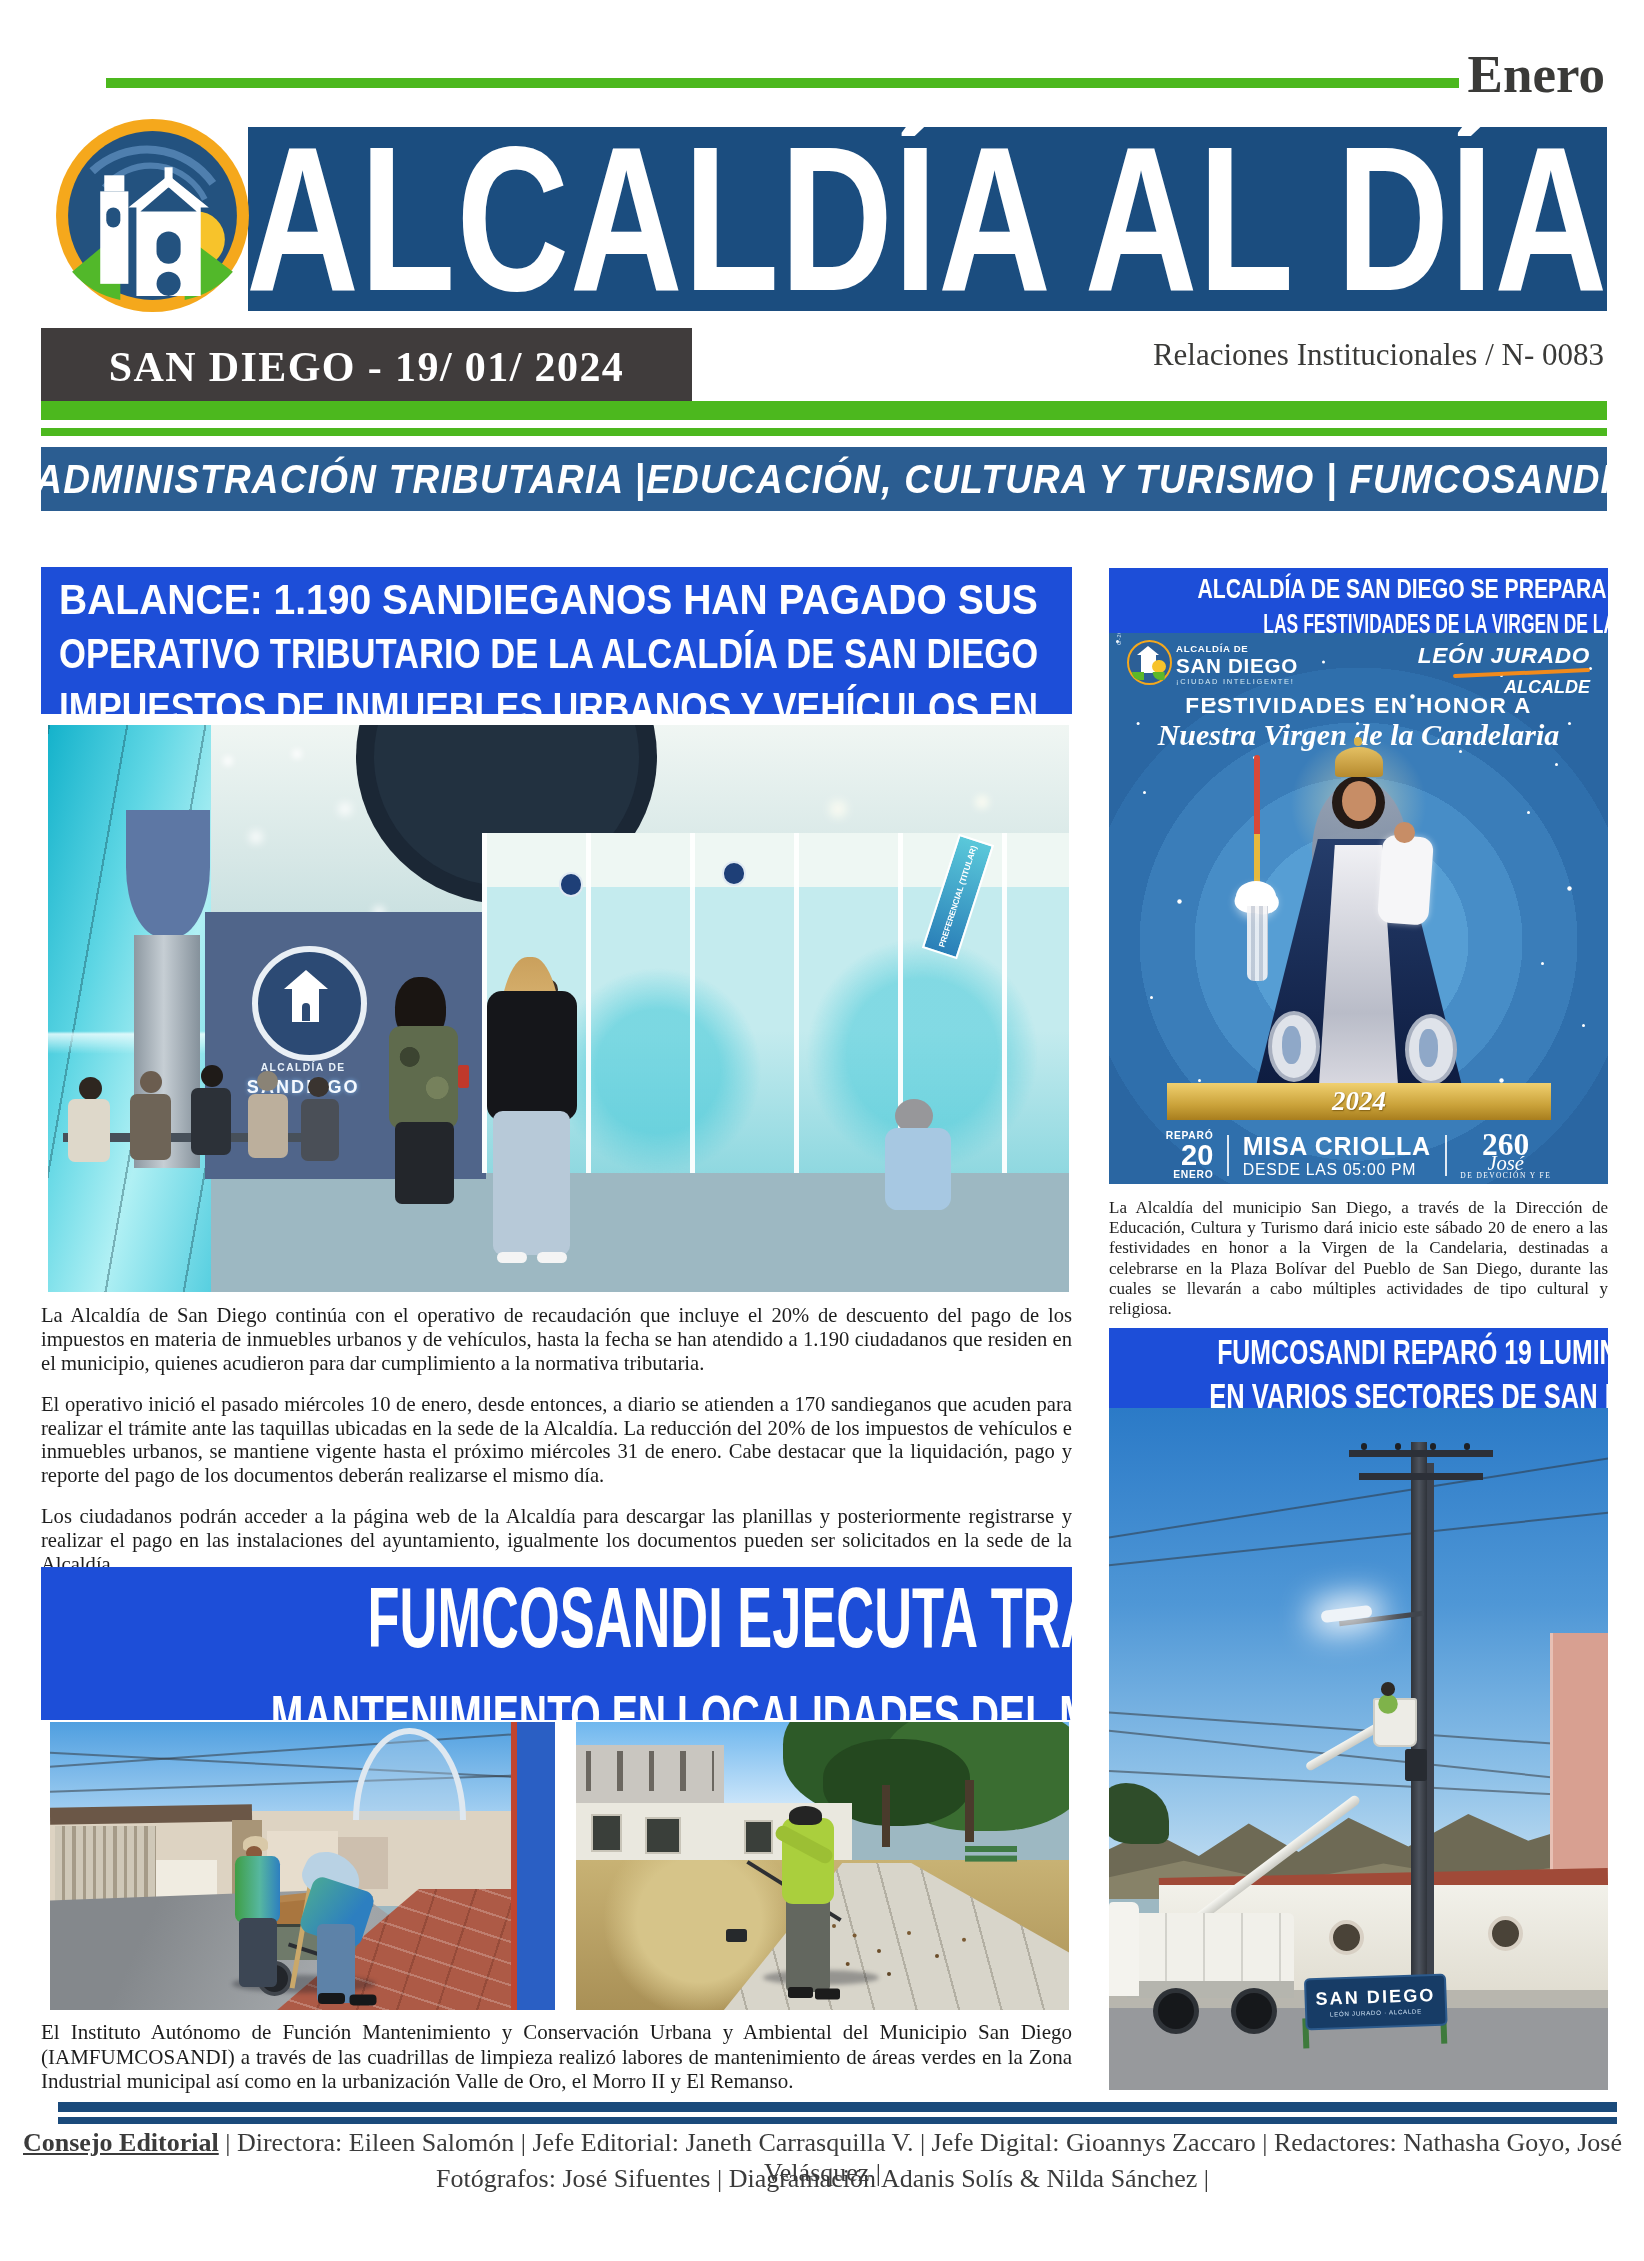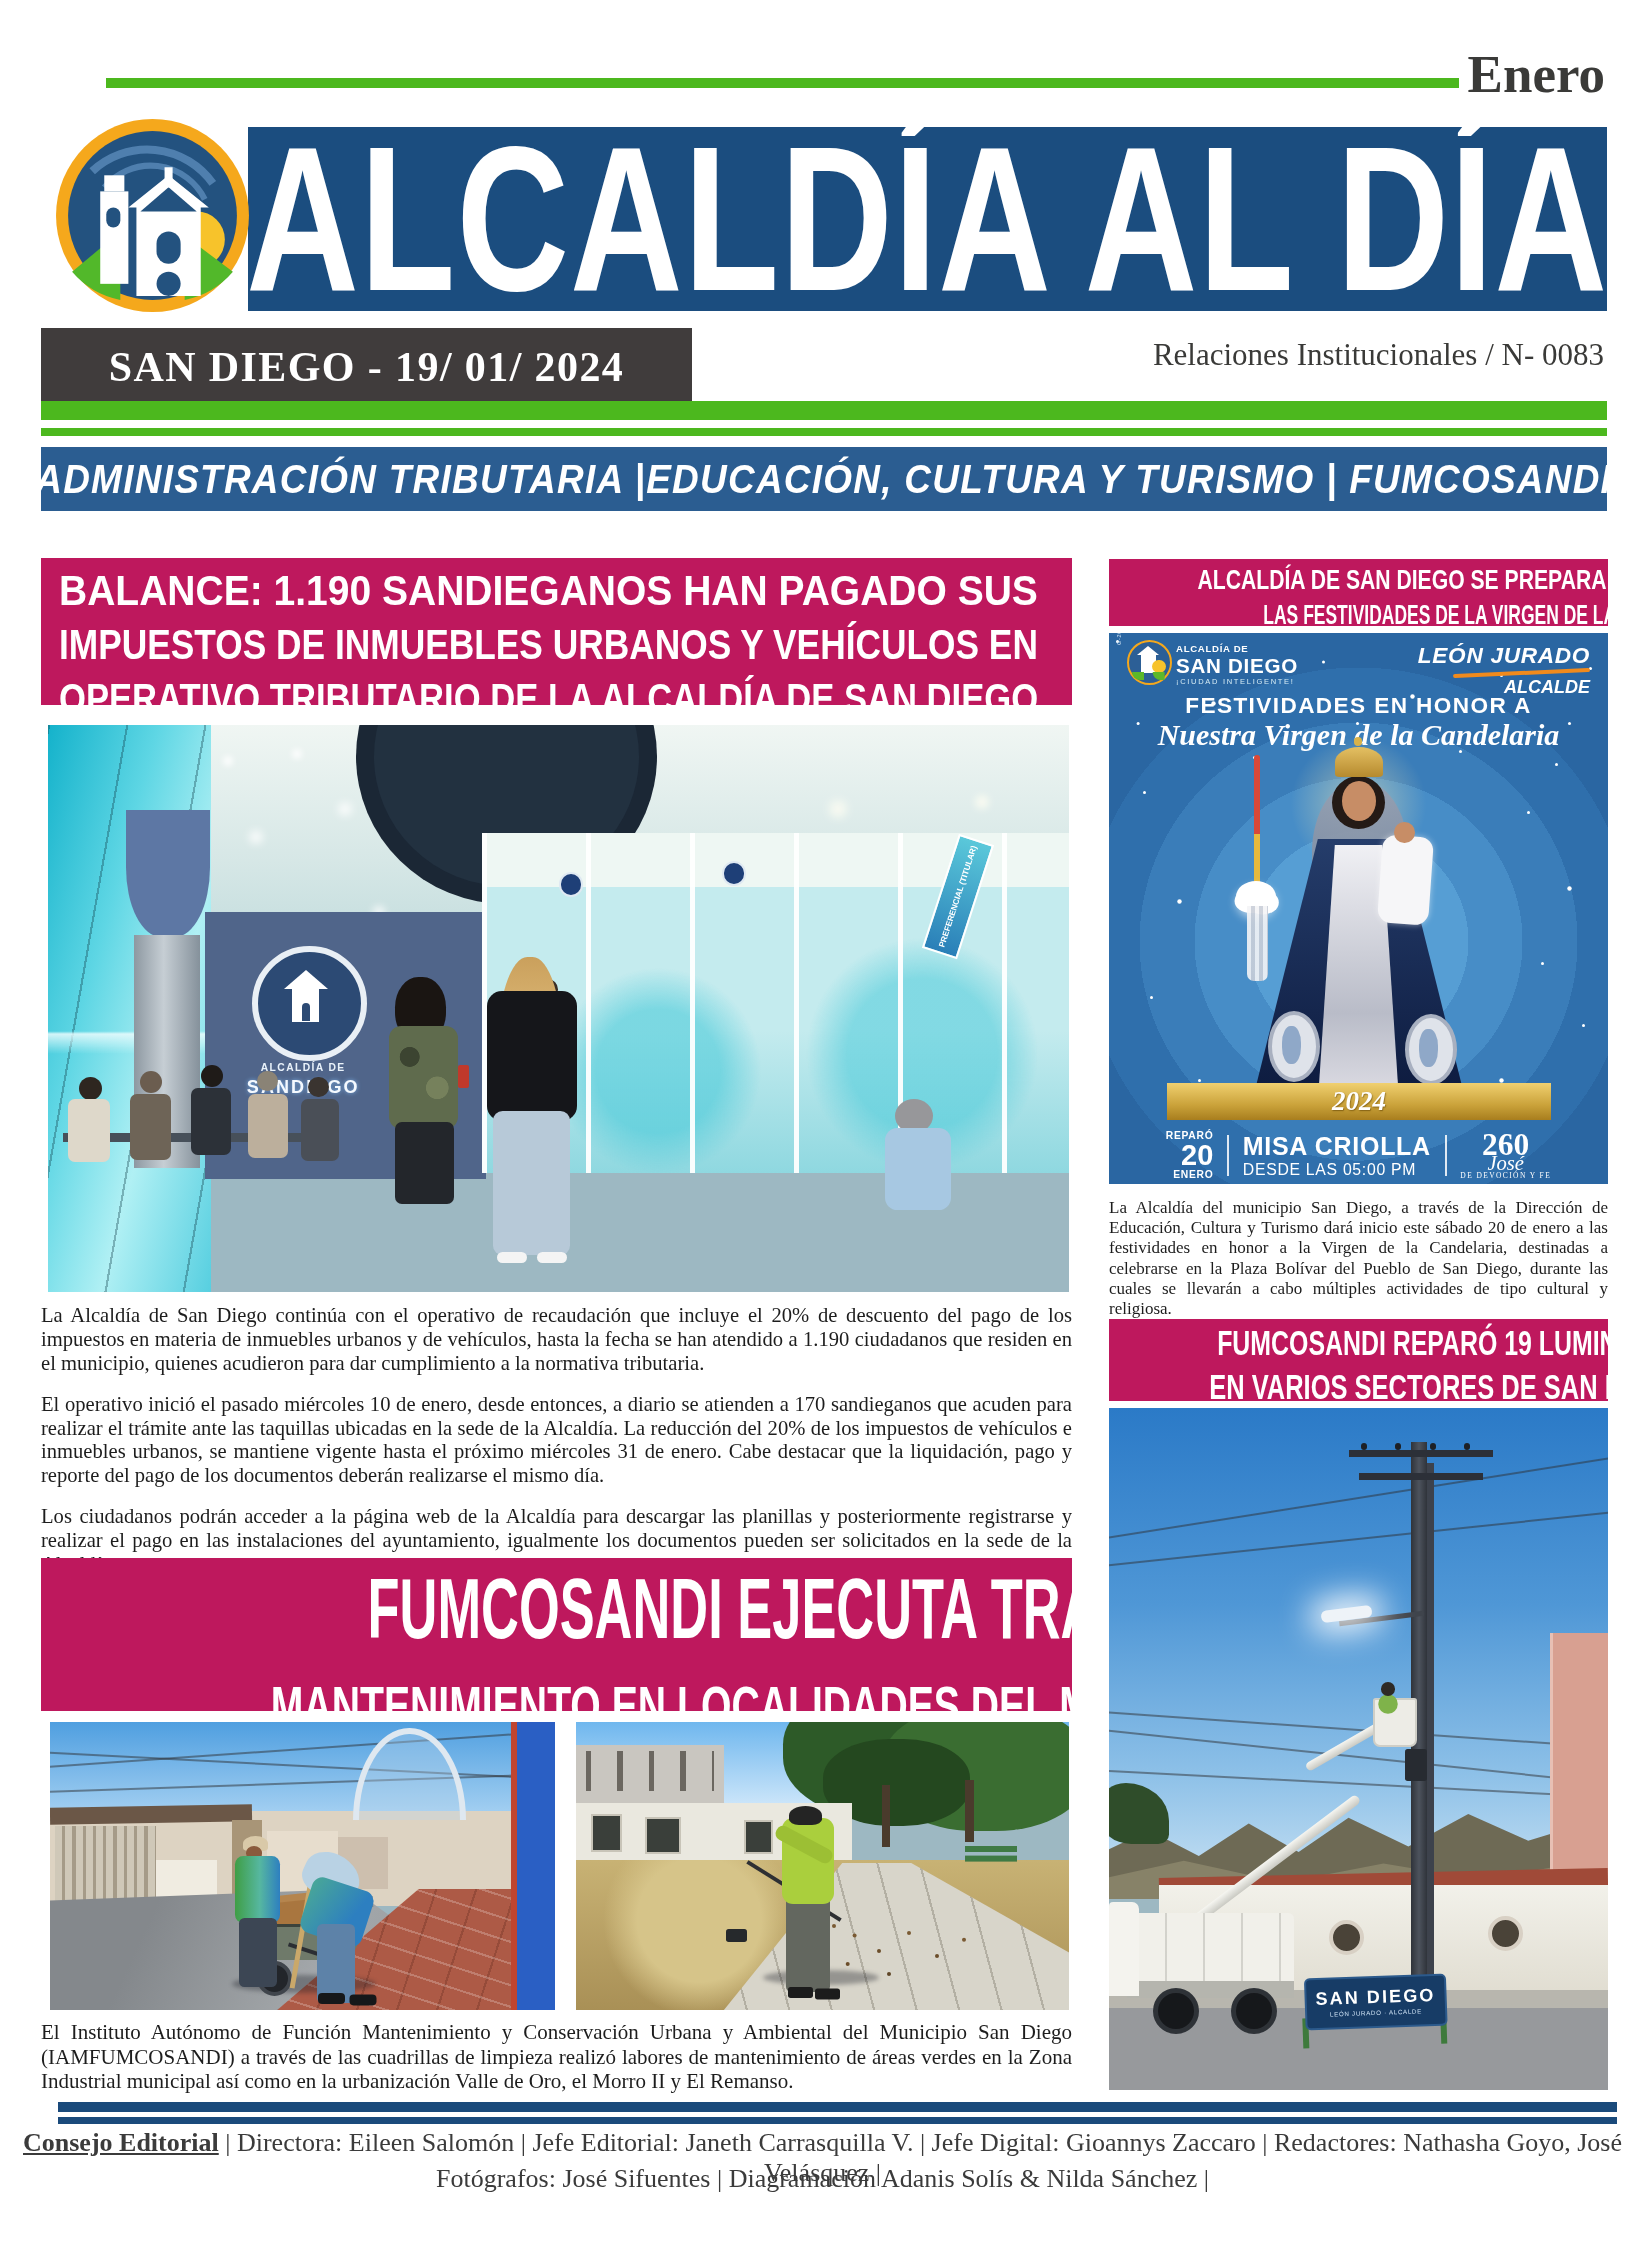--- a/index.html
+++ b/index.html
@@ -21,21 +21,21 @@
   #logo{left:52px;top:115px;width:201px;height:201px;}
   #date-box{left:41px;top:328px;width:651px;height:78px;background:#403c3c;display:flex;align-items:center;justify-content:center;}
   #date-box span{color:#fff;font-size:42px;font-weight:bold;letter-spacing:1.4px;}
   #issue{top:337px;right:41px;font-size:31px;color:#3a3a38;}
   #green-bar{left:41px;top:401px;width:1566px;height:19px;background:#4cb81e;}
   #green-line2{left:41px;top:428px;width:1566px;height:7.5px;background:#4cb81e;}
   #topics-band{left:41px;top:447px;width:1566px;height:64px;background:#2b5d91;display:flex;align-items:center;justify-content:center;padding:0 206px;box-sizing:border-box;}
   #topics-band .fitline{font-size:40px;font-weight:bold;font-style:italic;color:#fff;letter-spacing:1.4px;}
 
   
-  .hbox{background:#be185d;color:#fff;box-sizing:border-box;}
+  .hbox{background:#1d4ed8;color:#fff;box-sizing:border-box;margin-top:9px;}
   #h1-box{left:41px;top:558px;width:1031px;height:147px;padding:11px 23px 0 18px;}
   #h1-box .linewrap{line-height:44px;}
   #h1-box .fitline{font-size:42px;font-weight:bold;}
   #h2-box{left:41px;top:1558px;width:1031px;height:153px;padding:8.2px 16.4px 0 16.4px;}
   #h2-box .l1{line-height:86px;} #h2-box .l1 .fitline{font-size:85px;font-weight:bold;}
   #h2-box .l2{line-height:58px;}  #h2-box .l2 .fitline{font-size:56px;font-weight:bold;}
   #r1-box{left:1109px;top:559px;width:499px;height:67px;padding:5.5px 12.3px 0 12.3px;}
   #r1-box .linewrap{line-height:29.5px;} #r1-box .fitline{font-size:28px;font-weight:bold;}
   #r2-box{left:1109px;top:1319px;width:499px;height:82px;padding:5.5px 11px 0 11px;}
   #r2-box .linewrap{line-height:36px;} #r2-box .fitline{font-size:35px;font-weight:bold;}
@@ -305,22 +305,22 @@
 
   <div id="green-bar" class="abs"></div>
   <div id="green-line2" class="abs"></div>
 
   <div id="topics-band" class="abs">
     <span class="fitline" style="transform: scaleX(0.9225);">ADMINISTRACIÓN TRIBUTARIA |EDUCACIÓN, CULTURA Y TURISMO | FUMCOSANDI</span>
   </div>
 
   <div id="h1-box" class="abs hbox fit-left">
     <span class="linewrap"><span class="fitline" style="transform: scaleX(0.9287);">BALANCE: 1.190 SANDIEGANOS HAN PAGADO SUS</span></span>
+    <span class="linewrap"><span class="fitline" style="transform: scaleX(0.8238);">OPERATIVO TRIBUTARIO DE LA ALCALDÍA DE SAN DIEGO</span></span>
     <span class="linewrap"><span class="fitline" style="transform: scaleX(0.8406);">IMPUESTOS DE INMUEBLES URBANOS Y VEHÍCULOS EN</span></span>
-    <span class="linewrap"><span class="fitline" style="transform: scaleX(0.8238);">OPERATIVO TRIBUTARIO DE LA ALCALDÍA DE SAN DIEGO</span></span>
   </div>
 
   <div id="photo-office" class="abs photo">
     <div class="abs of-ceiling"></div>
     <div class="abs of-lights"></div>
     <div class="abs of-bulk"></div>
     <div class="abs of-glassL"></div>
     <div class="abs of-colcap"></div>
     <div class="abs of-colshaft"></div>
     <div class="abs of-wall"></div>

